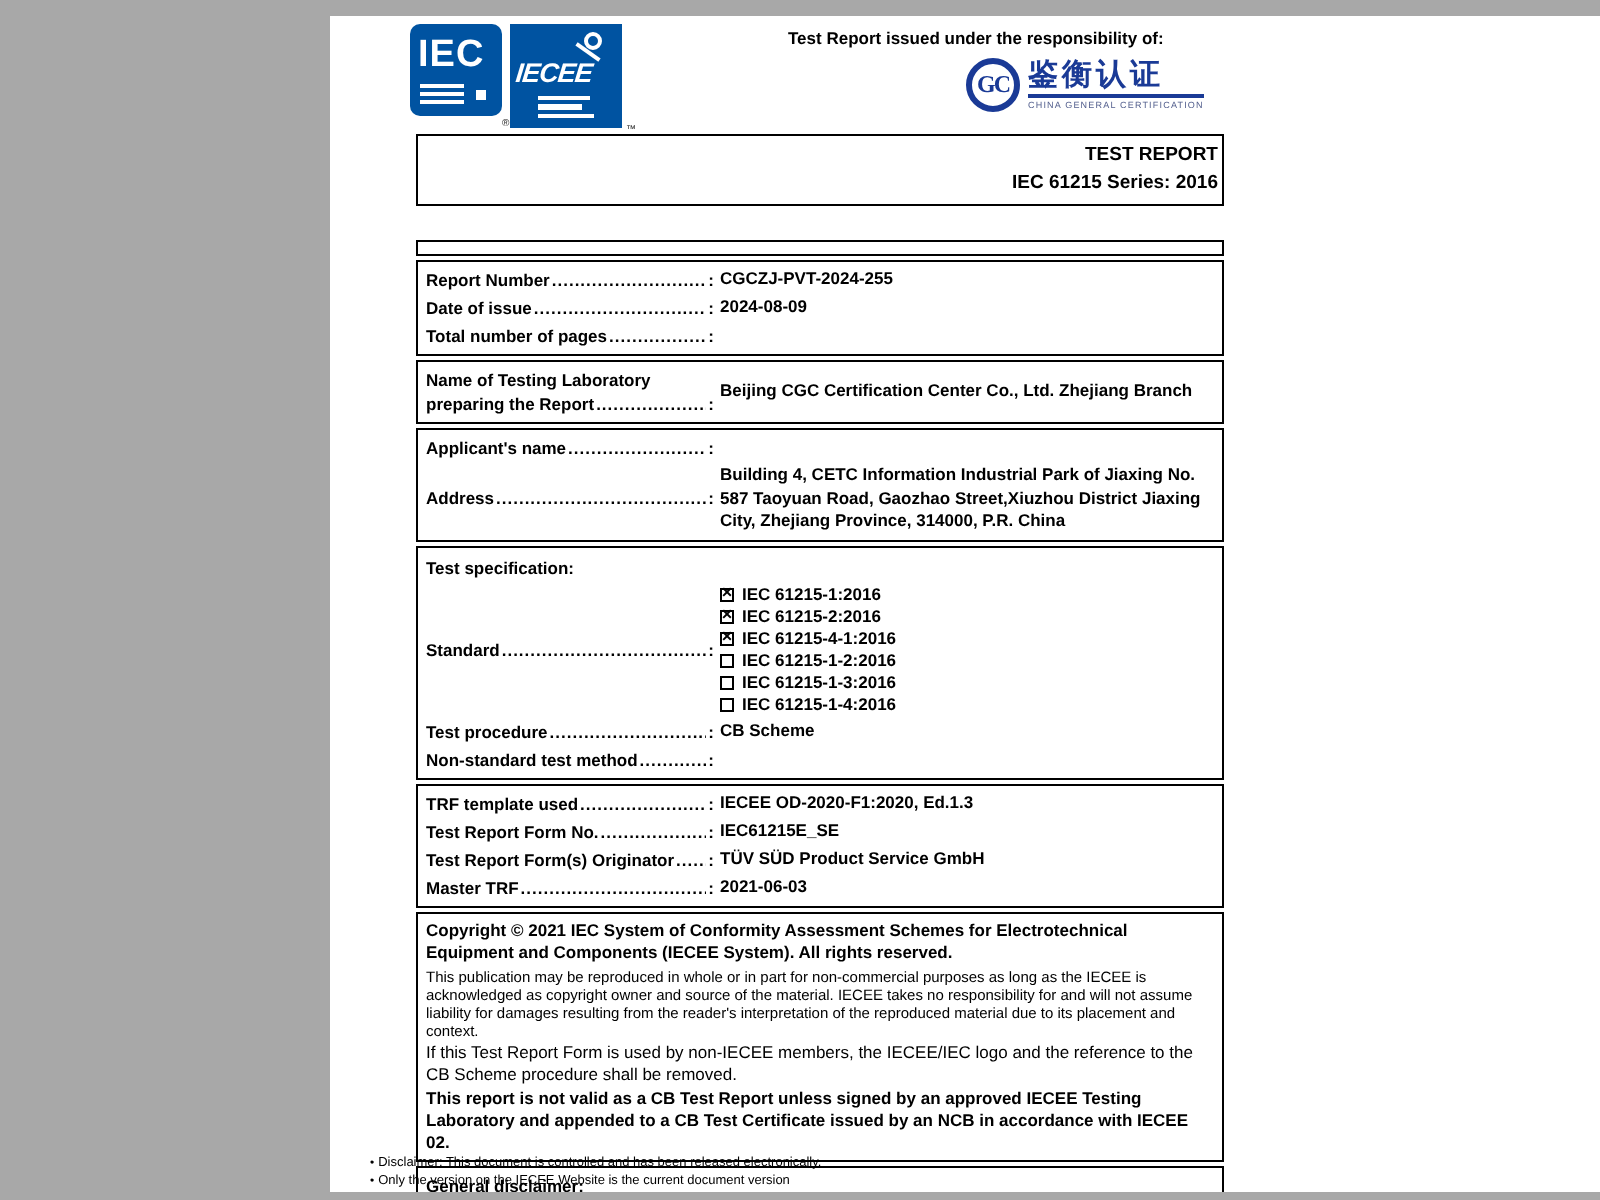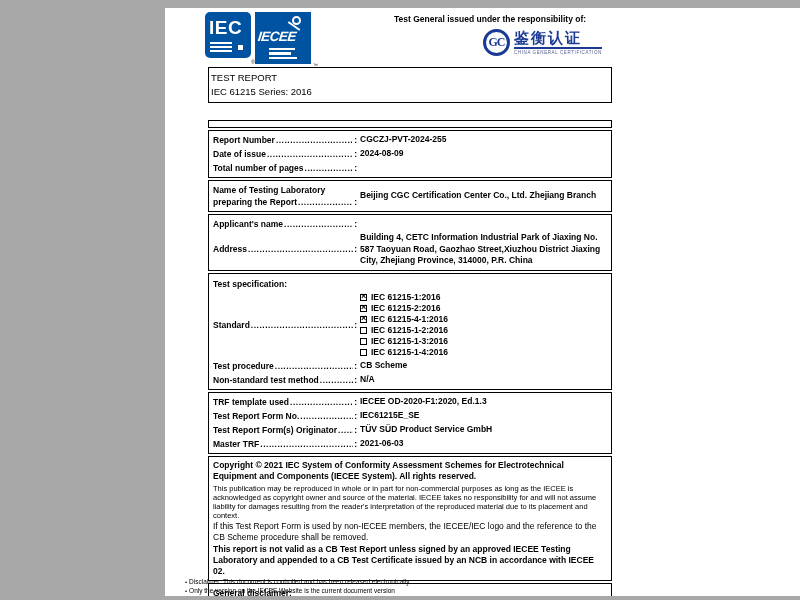--- a/index.html
+++ b/index.html
@@ -51,21 +51,21 @@
   .cgc-right { margin-left:4px; }
   .cgc-cn {
     font-size:15px; font-weight:bold; color:var(--cgc-blue,#1a3a96);
     letter-spacing:2px; border-bottom:2px solid var(--cgc-blue,#1a3a96); padding-bottom:1px; line-height:16px;
   }
   .cgc-caption { font-size:4.5px; color:#55618f; letter-spacing:0.6px; margin-top:1px; }
 
   
   .title-box {
     position:absolute; left:43px; top:59px; width:404px;
-    border:1px solid #000; text-align:left; font-weight:normal;
+    border:1px solid #000; text-align:right; font-weight:bold;
     font-size:9.5px; line-height:14px; padding:3px 2px;
   }
 
   
   .sections { position:absolute; left:43px; top:112px; width:404px; }
   .section { border:1px solid #000; margin-top:2px; padding:2px 0; background:#fff; }
   .section:first-child { margin-top:0; }
   .section.empty { min-height:8px; padding:0; }
 
   .row { display:flex; align-items:center; padding:1px 4px; font-size:8.5px; font-weight:bold; line-height:12px; }
@@ -115,21 +115,21 @@
     <span class="iecee-sat"></span>
     <span class="iecee-text">IECEE</span>
     <span class="iecee-bars">
         <i></i>
         <i></i>
         <i></i>
       </span>
   </div>
   <span class="iecee-tm">™</span>
 
-  <div class="resp-text">Test General issued under the responsibility of:</div>
+  <div class="resp-text">Test Report issued under the responsibility of:</div>
 
   <div class="cgc-logo">
     <span class="cgc-circle">GC</span>
     <span class="cgc-right">
       <span class="cgc-cn" style="display:block">鉴衡认证</span>
       <span class="cgc-caption" style="display:block">CHINA GENERAL CERTIFICATION</span>
     </span>
   </div>
 
   <div class="title-box">
@@ -254,21 +254,20 @@
           <div class="val">CB Scheme</div>
         </div>
         <div class="row">
           <div class="lbl">
             <div class="lbl-line">
               <span class="txt">Non-standard test method</span>
               <span class="dots"></span>
               <span class="colon">:</span>
             </div>
           </div>
-          <div class="val">N/A</div>
         </div>
       </div>
       <div class="section">
         <div class="row">
           <div class="lbl">
             <div class="lbl-line">
               <span class="txt">TRF template used</span>
               <span class="dots"></span>
               <span class="colon">:</span>
             </div>

